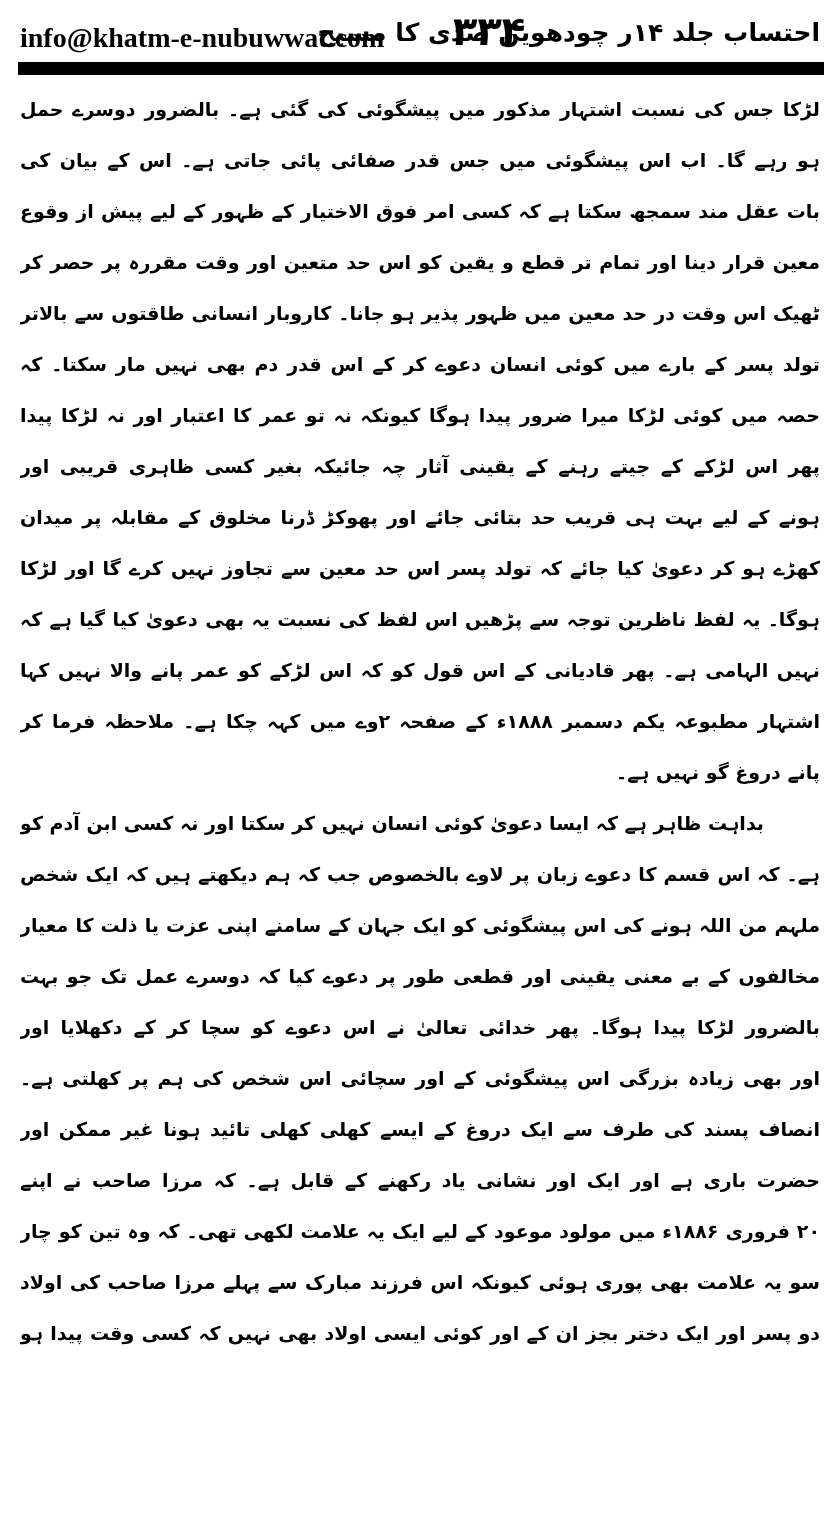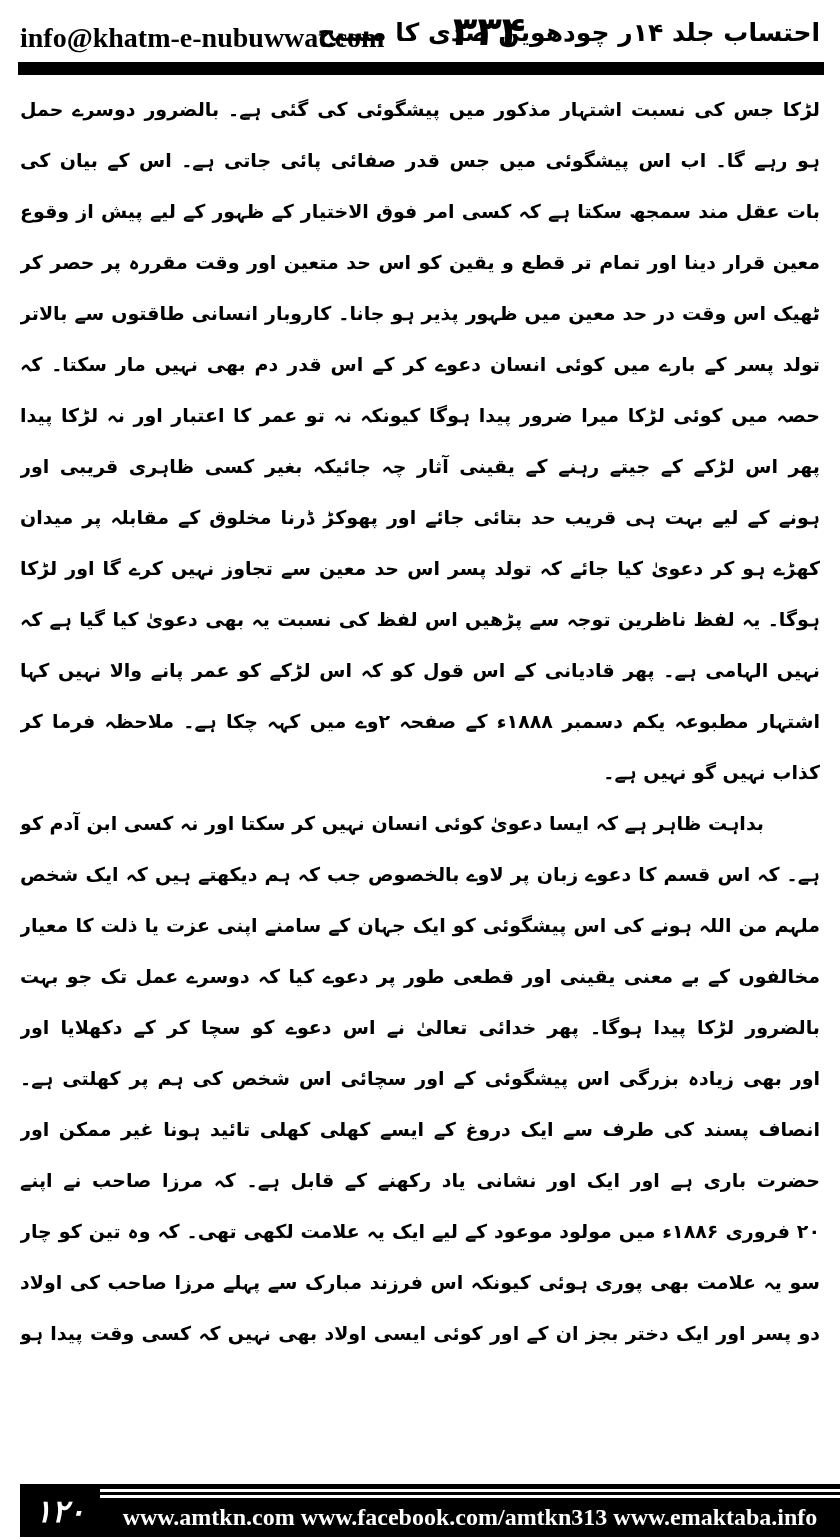--- a/index.html
+++ b/index.html
@@ -63,38 +63,28 @@
       <div class="line">معین قرار دینا اور تمام تر قطع و یقین کو اس حد متعین اور وقت مقررہ پر حصر کر دینا اور پھر اس کا ٹھیک</div>
       <div class="line">ٹھیک اس وقت در حد معین میں ظہور پذیر ہو جانا۔ کاروبار انسانی طاقتوں سے بالاتر ہے خاص کر</div>
       <div class="line">تولد پسر کے بارے میں کوئی انسان دعوے کر کے اس قدر دم بھی نہیں مار سکتا۔ کہ میری عمر کے کسی</div>
       <div class="line">حصہ میں کوئی لڑکا میرا ضرور پیدا ہوگا کیونکہ نہ تو عمر کا اعتبار اور نہ لڑکا پیدا کرنے پر کوئی اپنا اختیار اور</div>
       <div class="line">پھر اس لڑکے کے جیتے رہنے کے یقینی آثار چہ جائیکہ بغیر کسی ظاہری قریبی اور علامت کے لڑکا پیدا</div>
       <div class="line">ہونے کے لیے بہت ہی قریب حد بتائی جائے اور پھوکڑ ڈرنا مخلوق کے مقابلہ پر میدان میں</div>
       <div class="line">کھڑے ہو کر دعویٰ کیا جائے کہ تولد پسر اس حد معین سے تجاوز نہیں کرے گا اور لڑکا صاحب عمر</div>
       <div class="line">ہوگا۔ یہ لفظ ناظرین توجہ سے پڑھیں اس لفظ کی نسبت یہ بھی دعویٰ کیا گیا ہے کہ یہ انسانی دعوے</div>
       <div class="line">نہیں الہامی ہے۔ پھر قادیانی کے اس قول کو کہ اس لڑکے کو عمر پانے والا نہیں کہا گیا۔ جس کو وہ</div>
       <div class="line">اشتہار مطبوعہ یکم دسمبر ۱۸۸۸ء کے صفحہ ۲وے میں کہہ چکا ہے۔ ملاحظہ فرما کر انصاف دیں۔ یہ شخص</div>
-      <div class="line para-end">کذاب نہیں گو نہیں ہے۔</div>
+      <div class="line para-end">پانے دروغ گو نہیں ہے۔</div>
       <div class="line indent">بداہت ظاہر ہے کہ ایسا دعویٰ کوئی انسان نہیں کر سکتا اور نہ کسی ابن آدم کو ایسی جرأت</div>
       <div class="line">ہے۔ کہ اس قسم کا دعوے زبان پر لاوے بالخصوص جب کہ ہم دیکھتے ہیں کہ ایک شخص تو بدعویٰ مامور و</div>
       <div class="line">ملہم من اللہ ہونے کی اس پیشگوئی کو ایک جہان کے سامنے اپنی عزت یا ذلت کا معیار بنایا اور لاکھوں</div>
       <div class="line">مخالفوں کے بے معنی یقینی اور قطعی طور پر دعوے کیا کہ دوسرے عمل تک جو بہت ہی قریب ہے۔</div>
       <div class="line">بالضرور لڑکا پیدا ہوگا۔ پھر خدائی تعالیٰ نے اس دعوے کو سچا کر کے دکھلایا اور منکروں کو نادم ورسوا کیا تو</div>
       <div class="line">اور بھی زیادہ بزرگی اس پیشگوئی کے اور سچائی اس شخص کی ہم پر کھلتی ہے۔ کیونکہ خدائے عادل و</div>
       <div class="line">انصاف پسند کی طرف سے ایک دروغ کے ایسے کھلی کھلی تائید ہونا غیر ممکن اور خلاف کاملہ قدرت</div>
       <div class="line">حضرت باری ہے اور ایک اور نشانی یاد رکھنے کے قابل ہے۔ کہ مرزا صاحب نے اپنے اشتہار</div>
       <div class="line">۲۰ فروری ۱۸۸۶ء میں مولود موعود کے لیے ایک یہ علامت لکھی تھی۔ کہ وہ تین کو چار کرنے والا ہوگا۔</div>
       <div class="line">سو یہ علامت بھی پوری ہوئی کیونکہ اس فرزند مبارک سے پہلے مرزا صاحب کی اولاد صرف تین ہیں۔</div>
       <div class="line">دو پسر اور ایک دختر بجز ان کے اور کوئی ایسی اولاد بھی نہیں کہ کسی وقت پیدا ہو کر فوت ہو گئی ہو۔ سو یہ لڑکا</div>
     </div>
 
-  <div class="footer">
-    <div class="footer-num">۱۲۰</div>
-    <div class="footer-bar">
-      <div class="stripe-a"></div>
-      <div class="stripe-gap"></div>
-      <div class="stripe-b"></div>
-      <div class="stripe-gap"></div>
-      <div class="links">www.amtkn.com www.facebook.com/amtkn313 www.emaktaba.info</div>
-    </div>
-  </div>
 
 </div>
 
 </body></html>

